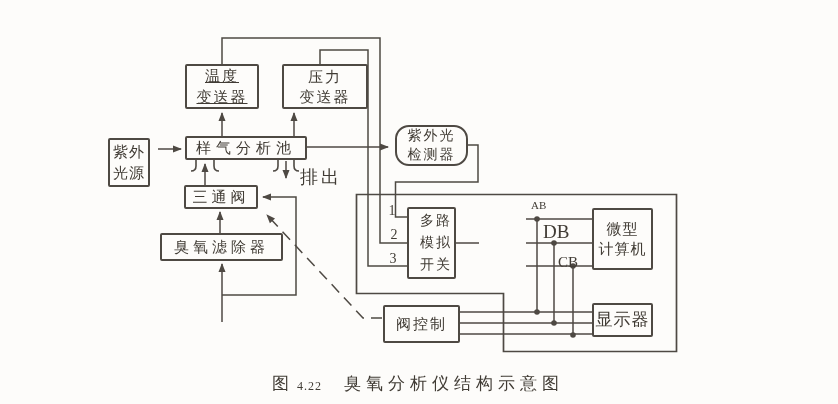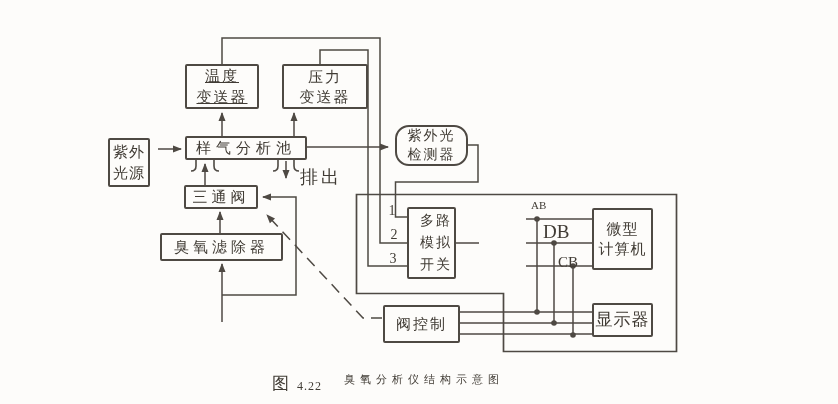--- a/index.html
+++ b/index.html
@@ -44,21 +44,21 @@
   .l-ch3{left:387px;top:252px;}
   .l-ab{left:531px;top:200px;font-size:11px;}
   .l-db{left:543px;top:222px;font-size:19px;}
   .l-cb{left:558px;top:255px;font-size:15px;}
   .caption{
     position:absolute;left:272px;top:372px;display:flex;align-items:flex-start;
     color:var(--text);
   }
   .caption .fig{font-size:17px;letter-spacing:2px;}
   .caption .num{font-size:12px;margin:7px 0 0 6px;letter-spacing:1px;font-family:Liberation Serif, serif;}
-  .caption .title{font-size:11px;margin-left:22px;letter-spacing:5px;}
+  .caption .title{font-size:17px;margin-left:22px;letter-spacing:5px;}
 </style>
 </head>
 <body>
 
 <div class="stage">
 
   <svg class="wiring" viewBox="0 0 838 404" xmlns="http://www.w3.org/2000/svg">
     <defs>
       <marker id="arr" viewBox="0 0 10 8" markerWidth="10" markerHeight="8" refX="8.5" refY="4" orient="auto" markerUnits="userSpaceOnUse">
         <path d="M0.5,0.5 L9.5,4 L0.5,7.5 Z" fill="#4e4943"></path>

